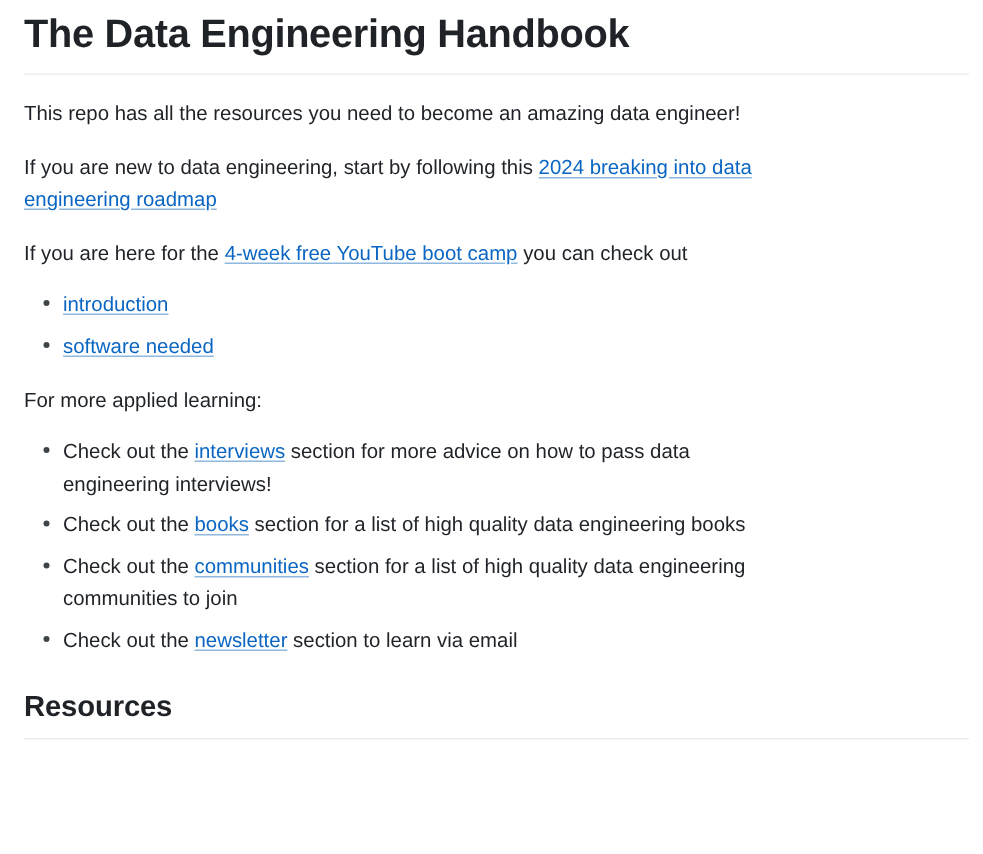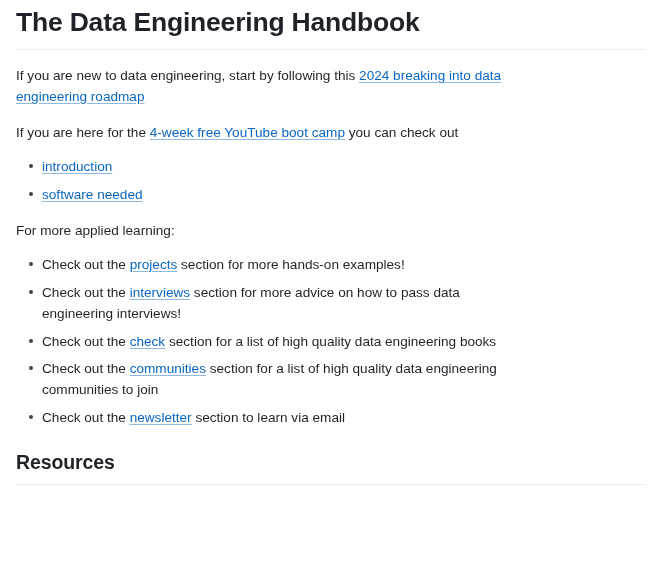--- a/index.html
+++ b/index.html
@@ -91,37 +91,37 @@
   }
   .tight-list { margin-top: 11px; }
 </style>
 </head>
 <body>
 
 <div class="readme">
 
   <h1 class="doc-title">The Data Engineering Handbook</h1>
 
+  <p class="para">This repo has all the resources you need to become an amazing data engineer!</p>
 
 
   <p class="para"><span>If you are new to data engineering, start by following this </span><a class="link">2024 breaking into data engineering roadmap</a></p>
 
   <p class="para"><span>If you are here for the </span><a class="link">4-week free YouTube boot camp</a><span> you can check out</span></p>
 
   <ul class="bullets tight-list">
     <li><a class="link">introduction</a></li>
     <li><a class="link">software needed</a></li>
   </ul>
 
   <p class="para">For more applied learning:</p>
 
   <ul class="bullets tight-list">
-    <li><span>Check out the </span><a class="link">projects</a><span> section for more hands-on examples!</span></li>
     <li><span>Check out the </span><a class="link">interviews</a><span> section for more advice on how to pass data engineering interviews!</span></li>
-    <li><span>Check out the </span><a class="link">check</a><span> section for a list of high quality data engineering books</span></li>
+    <li><span>Check out the </span><a class="link">books</a><span> section for a list of high quality data engineering books</span></li>
     <li><span>Check out the </span><a class="link">communities</a><span> section for a list of high quality data engineering communities to join</span></li>
     <li><span>Check out the </span><a class="link">newsletter</a><span> section to learn via email</span></li>
   </ul>
 
   <h2 class="section-title">Resources</h2>
 
 
 </div>
 
 </body></html>

